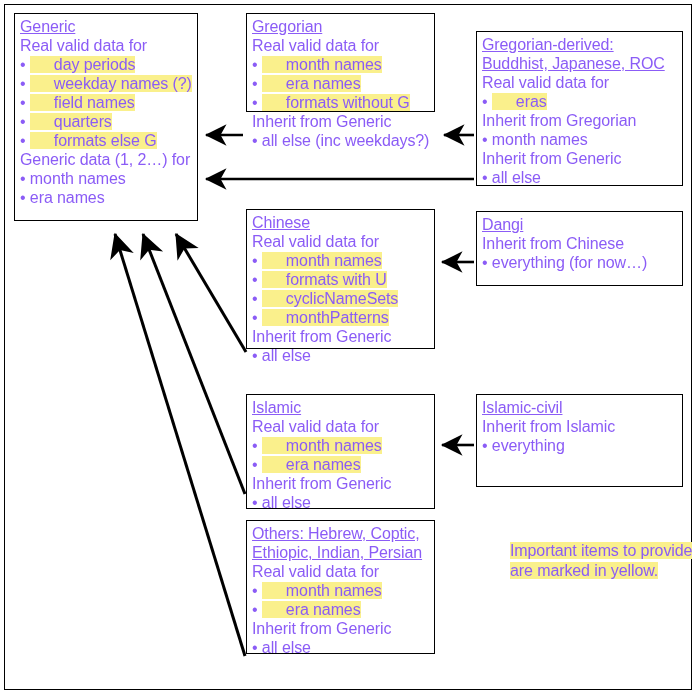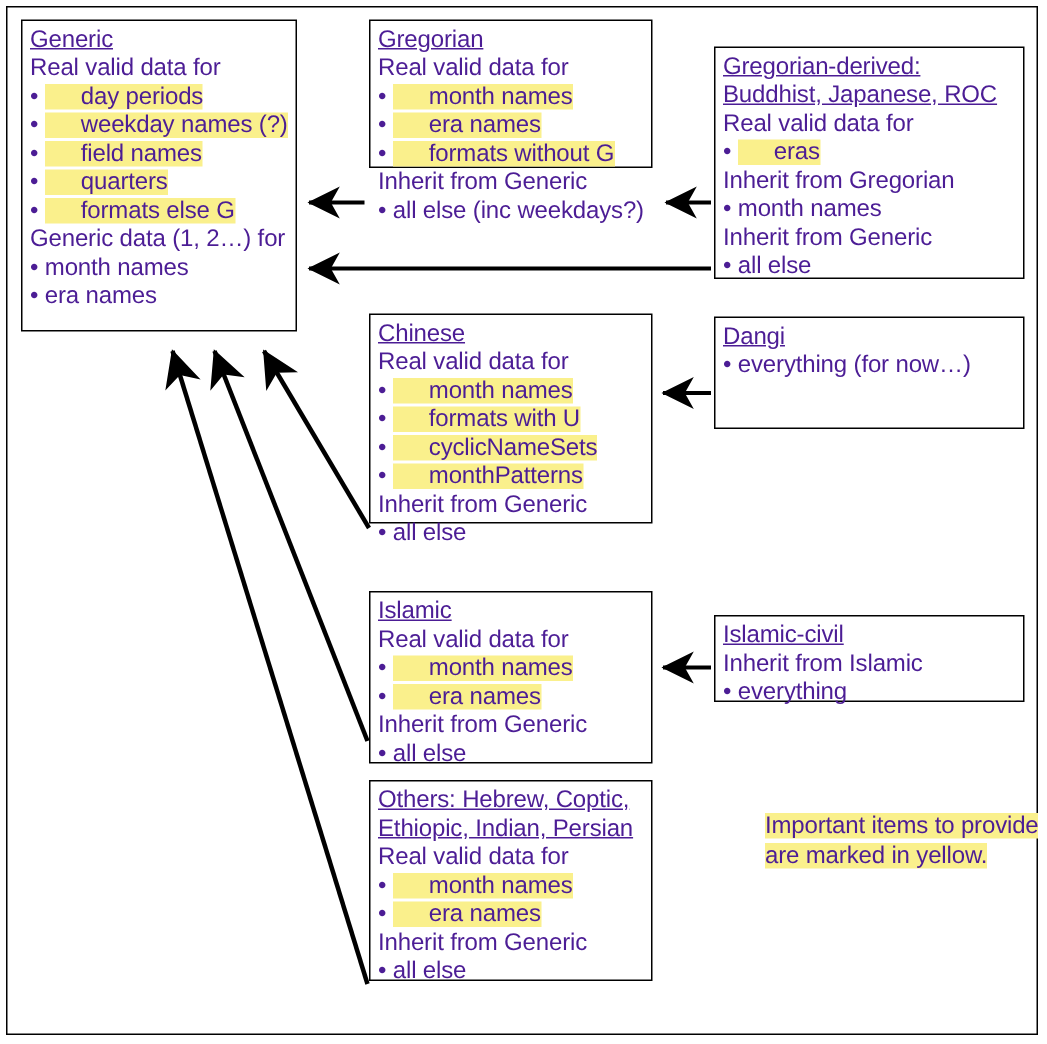--- a/index.html
+++ b/index.html
@@ -25,21 +25,21 @@
     position:absolute;
     border:1px solid #000000;
     background:#ffffff;
     box-sizing:border-box;
     padding:3px 5px 4px 5px;
     z-index:5;
   }
   .line{
     font-size:16px;
     line-height:19px;
-    color:#4c1d95;
+    color:#8b5cf6;
     white-space:nowrap;
     letter-spacing:-0.1px;
   }
   .line .txt{ display:inline; }
   .hl .txt{ background:#FAF08C;padding-left:24px; }
   .title .txt{
     text-decoration:underline;
     text-underline-offset:1px;
   }
   .bullet::before{
@@ -146,33 +146,34 @@
     <div class="line hl bullet"><span class="txt">month names</span></div>
     <div class="line hl bullet"><span class="txt">formats with U</span></div>
     <div class="line hl bullet"><span class="txt">cyclicNameSets</span></div>
     <div class="line hl bullet"><span class="txt">monthPatterns</span></div>
     <div class="line"><span class="txt">Inherit from Generic</span></div>
     <div class="line bullet"><span class="txt">all else</span></div>
   </div>
 
   <div class="node" style="left:476px; top:211px; width:207px; height:75px;">
     <div class="line title"><span class="txt">Dangi</span></div>
+    <div class="line"><span class="txt">Inherit from Chinese</span></div>
     <div class="line bullet"><span class="txt">everything (for now…)</span></div>
   </div>
 
   <div class="node" style="left:246px; top:394px; width:189px; height:115px;">
     <div class="line title"><span class="txt">Islamic</span></div>
     <div class="line"><span class="txt">Real valid data for</span></div>
     <div class="line hl bullet"><span class="txt">month names</span></div>
     <div class="line hl bullet"><span class="txt">era names</span></div>
     <div class="line"><span class="txt">Inherit from Generic</span></div>
     <div class="line bullet"><span class="txt">all else</span></div>
   </div>
 
-  <div class="node" style="left:476px; top:410px; width:207px; height:58px;">
+  <div class="node" style="left:476px; top:394px; width:207px; height:93px;">
     <div class="line title"><span class="txt">Islamic-civil</span></div>
     <div class="line"><span class="txt">Inherit from Islamic</span></div>
     <div class="line bullet"><span class="txt">everything</span></div>
   </div>
 
   <div class="node" style="left:246px; top:520px; width:189px; height:134px;">
     <div class="line title"><span class="txt">Others: Hebrew, Coptic,</span></div>
     <div class="line title"><span class="txt">Ethiopic, Indian, Persian</span></div>
     <div class="line"><span class="txt">Real valid data for</span></div>
     <div class="line hl bullet"><span class="txt">month names</span></div>

